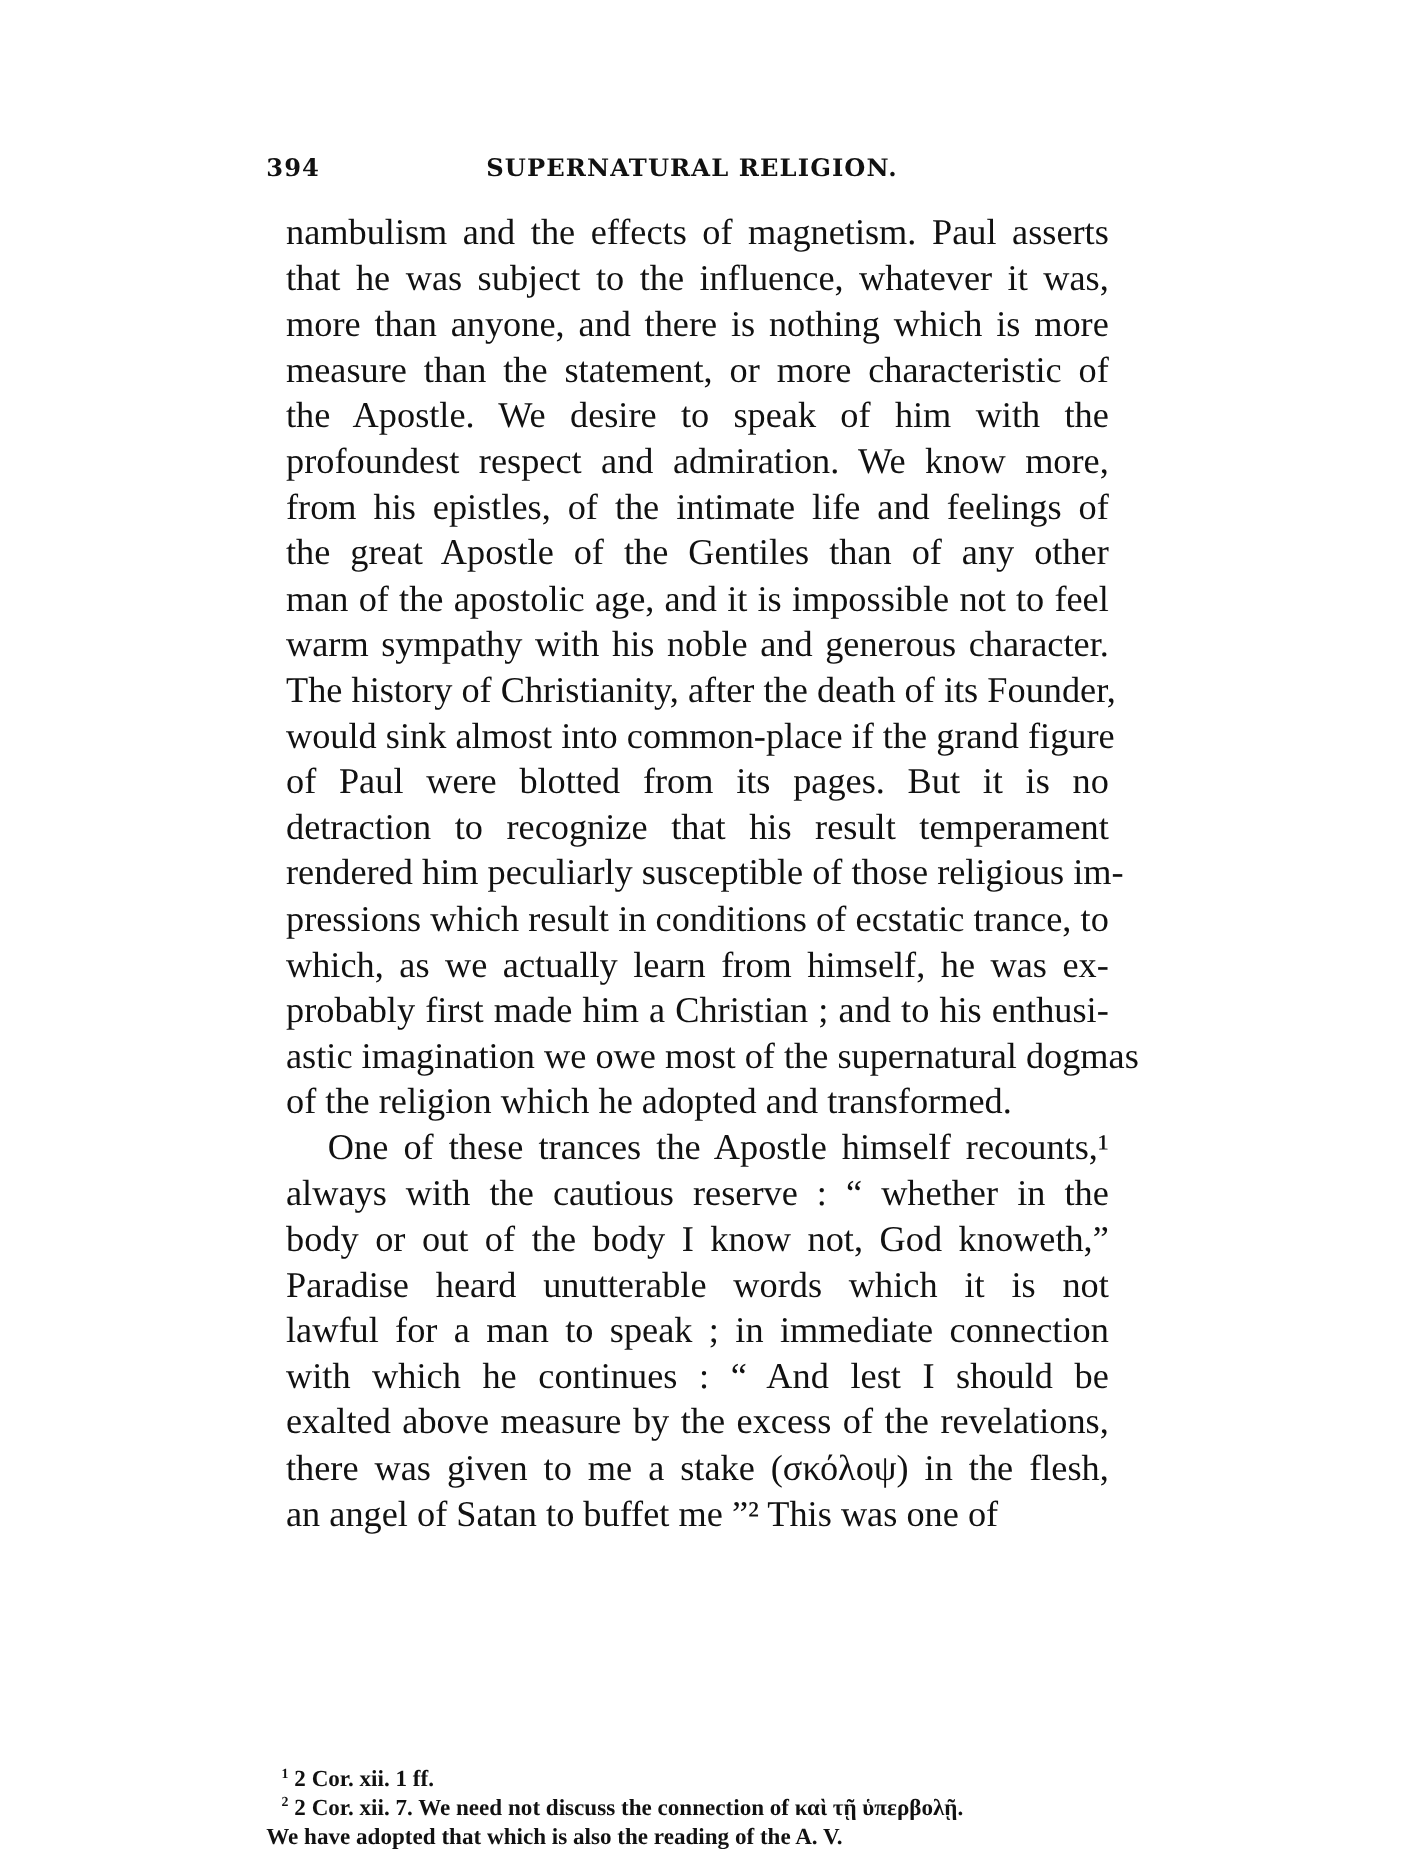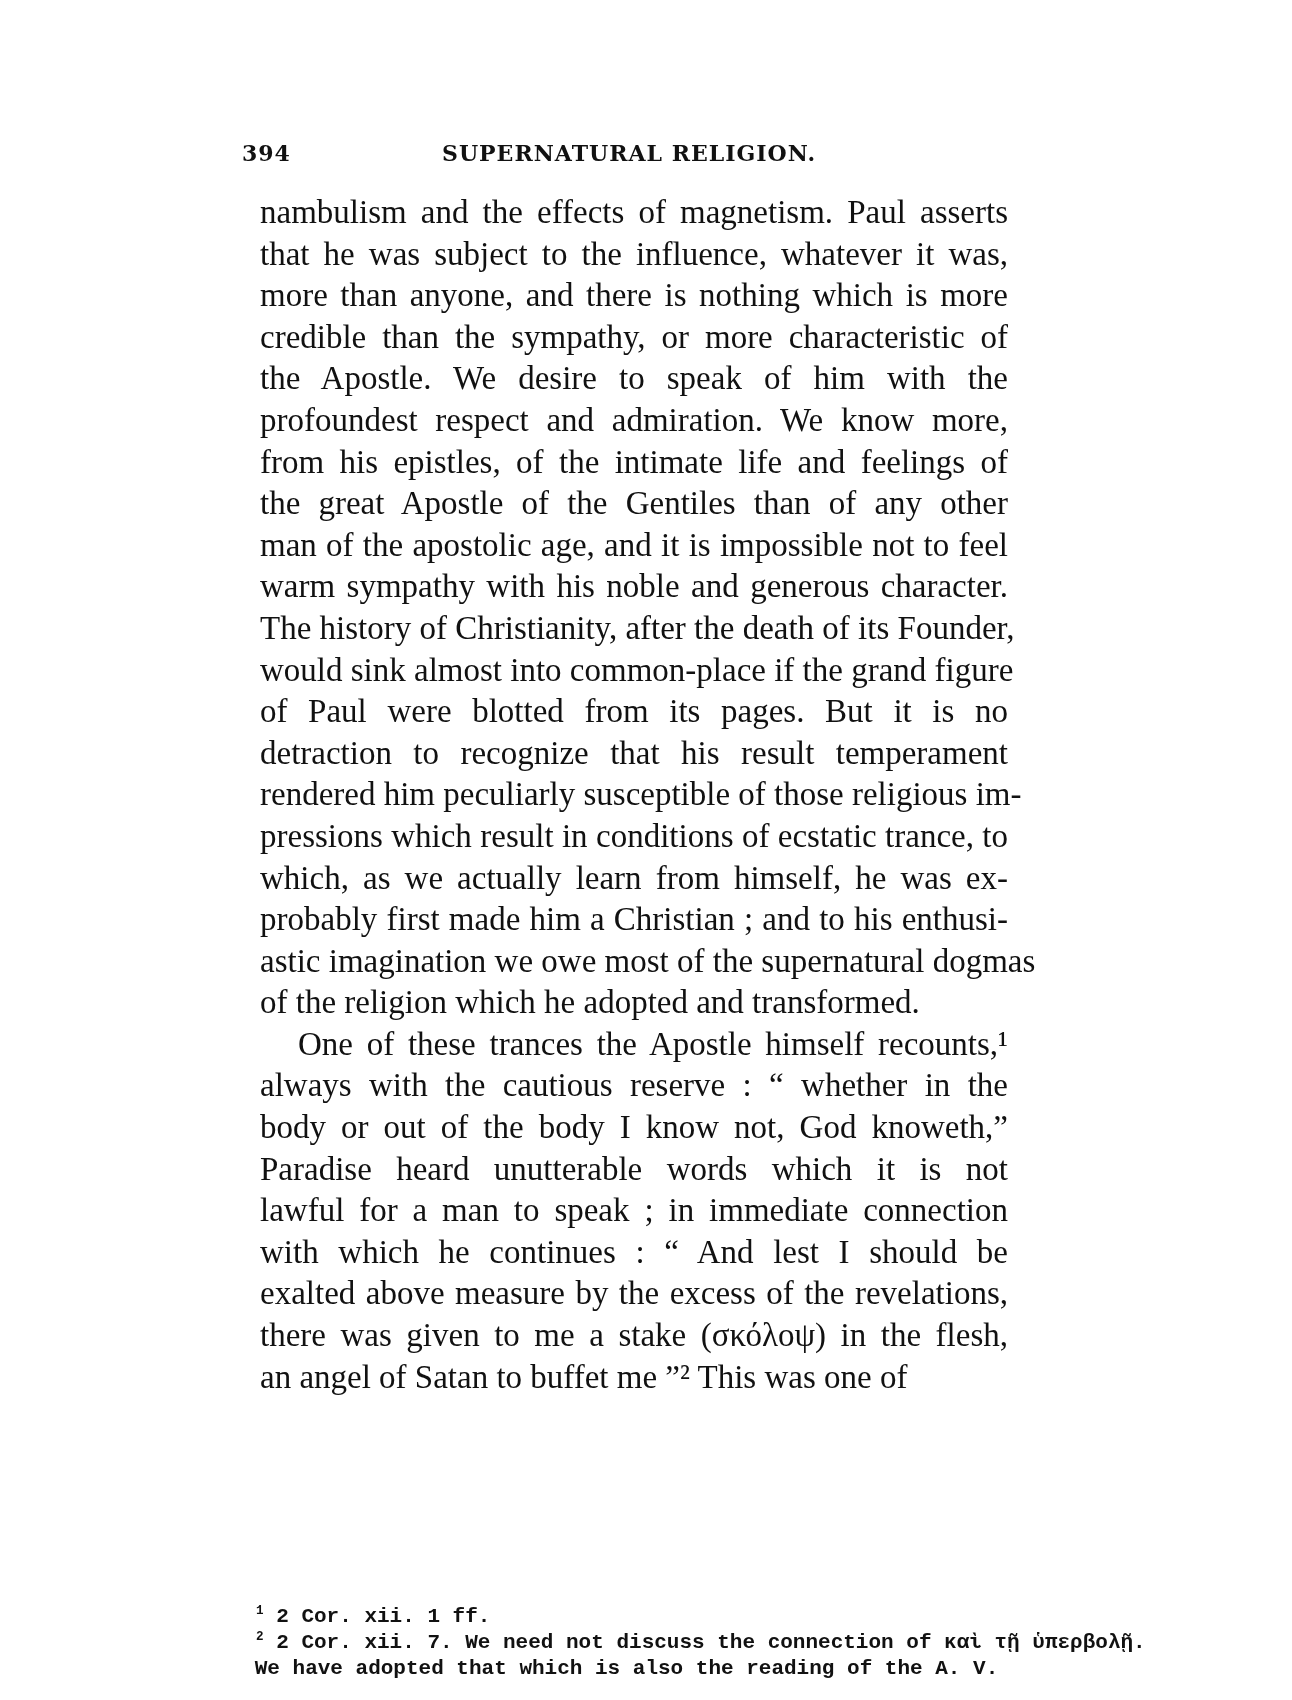--- a/index.html
+++ b/index.html
@@ -8,40 +8,40 @@
   .header { position:absolute; top:140px; left:242px; width:770px; height:30px;
     font-family:"DejaVu Serif", serif; font-weight:bold; font-size:22px; letter-spacing:1px; }
   .page-num { position:absolute; left:0; top:0; }
   .running-title { position:absolute; left:200px; top:0; }
   .body { position:absolute; top:192px; left:244px; width:764px;
     font-family:"Liberation Serif", serif; font-size:33px; line-height:41.6px; text-align:justify; }
   .line { display:block; white-space:nowrap; text-align-last:justify; height:41.6px;margin-left:16px; }
   .line.last { text-align-last:left; }
   .indent { padding-left:38px; }
   .notes { position:absolute; top:1604px; left:256px; width:755px;
-    font-family:Liberation Mono, monospace; font-weight:bold; font-size:21px; line-height:26px; }
+    font-family:Liberation Serif, serif; font-weight:bold; font-size:21px; line-height:26px; }
   .note-line { display:block; white-space:nowrap; }
-  .note-cont { margin-left:-14px;text-align:center; }
+  .note-cont { margin-left:-14px; }
   sup { font-size:60%; vertical-align:super; line-height:0; }
 </style>
 </head>
 <body>
 
 <div class="page">
   <div class="header">
     <span class="page-num">394</span>
     <span class="running-title">SUPERNATURAL RELIGION.</span>
   </div>
 
   <div class="body">
     <div id="p1">
         <span class="line">nambulism and the effects of magnetism.  Paul asserts</span>
         <span class="line">that he was subject to the influence, whatever it was,</span>
         <span class="line">more than anyone, and there is nothing which is more</span>
-        <span class="line">credible than the sympathy, or more characteristic of</span>
+        <span class="line">measure than the statement, or more characteristic of</span>
         <span class="line">the Apostle.  We desire to speak of him with the</span>
         <span class="line">profoundest respect and admiration.  We know more,</span>
         <span class="line">from his epistles, of the intimate life and feelings of</span>
         <span class="line">the great Apostle of the Gentiles than of any other</span>
         <span class="line">man of the apostolic age, and it is impossible not to feel</span>
         <span class="line">warm sympathy with his noble and generous character.</span>
         <span class="line">The history of Christianity, after the death of its Founder,</span>
         <span class="line">would sink almost into common-place if the grand figure</span>
         <span class="line">of Paul were blotted from its pages.  But it is no</span>
         <span class="line">detraction to recognize that his result temperament</span>

